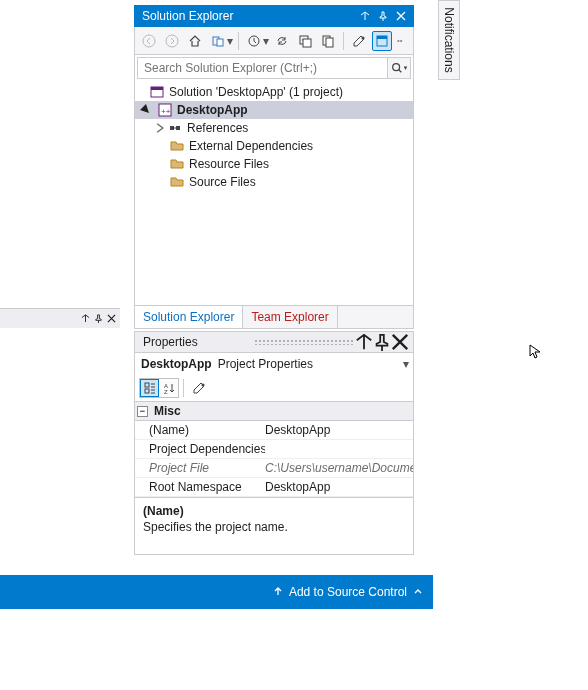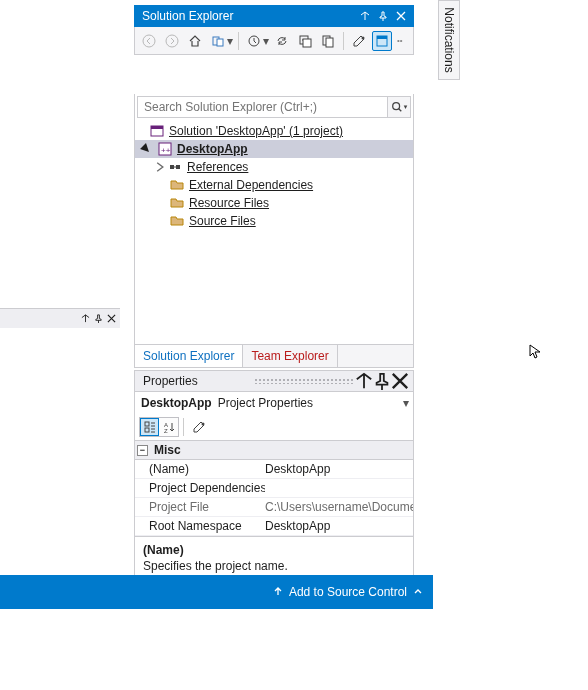--- a/index.html
+++ b/index.html
@@ -60,21 +60,20 @@
   .tb-btn svg { width:14px; height:14px; }
   .tb-drop { width:6px; margin-left:-4px; color:#555;}
   .toolbar-overflow { color:#888; font-size:8px; padding-left:2px;}
   
   .se-search {
     height: 26px;
     border-left:1px solid #ccccd0;
     border-right:1px solid #ccccd0;
     display:flex;
     align-items:stretch;
-    margin-top:39px;
   }
   .se-search input {
     flex:1;
     border:1px solid #ccccd0;
     border-right:none;
     padding:0 6px;
     font-size:12px;
     font-family:inherit;
     color:#6d6d6d;
     outline:none;
@@ -94,21 +93,20 @@
     border-right:1px solid #ccccd0;
     background:#fff;
     padding:2px 0;
     overflow:hidden;
   }
   .tree-row {
     display:flex; align-items:center;
     height:18px;
     padding-left:4px;
     white-space:nowrap;
-    text-decoration:underline;
   }
   .tree-row.sel { background:#cccedb; }
   .tree-row .exp {
     width:14px; height:14px;
     display:inline-flex; align-items:center; justify-content:center;
     color:#1e1e1e;
     flex-shrink:0;
   }
   .tree-row .ico {
     width:16px; height:16px;
@@ -224,21 +222,21 @@
     width:130px;
     padding-left:14px;
     color:#1e1e1e;
     white-space:nowrap; overflow:hidden;
   }
   .pg-row .v {
     flex:1;
     color:#1e1e1e;
     white-space:nowrap; overflow:hidden;
   }
-  .pg-row.ro .k, .pg-row.ro .v { color:#6d6d6d; }
+  .pg-row.ro .k, .pg-row.ro .v { color:#6d6d6d;font-style:italic; }
   .prop-desc {
     border:1px solid #ccccd0;
     border-top:1px solid #ccccd0;
     padding:6px 8px 20px 8px;
     background:#fff;
   }
   .prop-desc .d-title { font-weight:600; }
   .prop-desc .d-body { padding-top:2px; }
   
   .status-bar {

